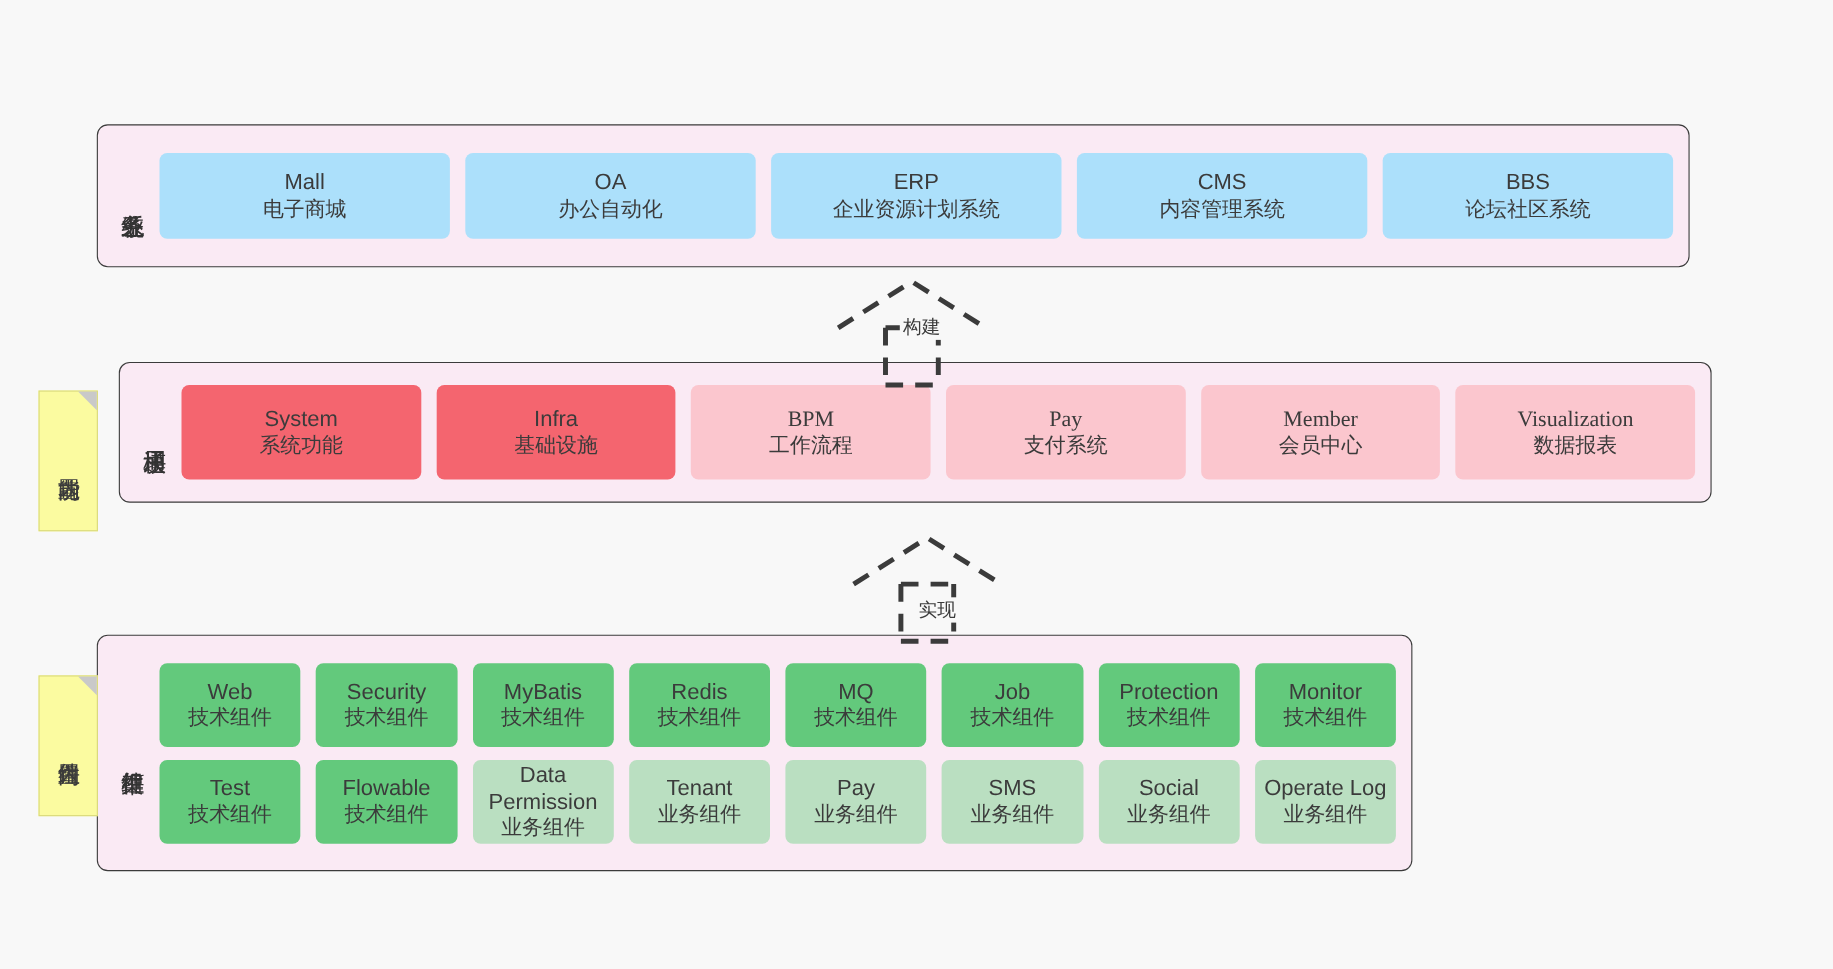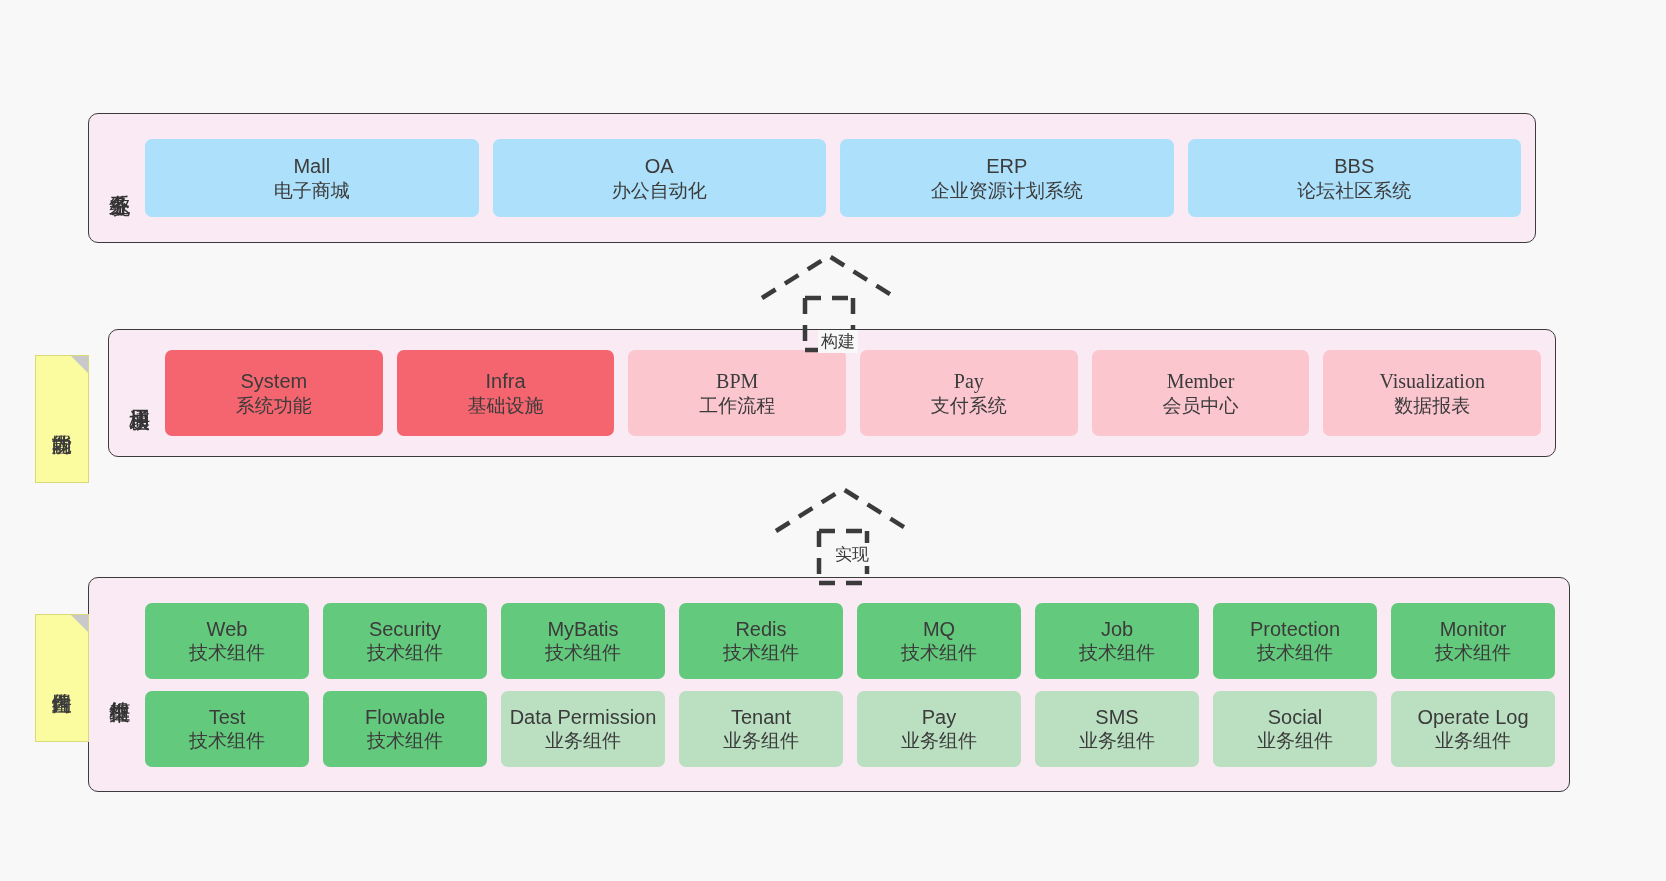--- a/index.html
+++ b/index.html
@@ -101,36 +101,40 @@
         </div>
         <div class="card blue">
           <span class="t1">OA</span>
           <span class="t2">办公自动化</span>
         </div>
         <div class="card blue">
           <span class="t1">ERP</span>
           <span class="t2">企业资源计划系统</span>
         </div>
         <div class="card blue">
+          <span class="t1">CMS</span>
+          <span class="t2">内容管理系统</span>
+        </div>
+        <div class="card blue">
           <span class="t1">BBS</span>
           <span class="t2">论坛社区系统</span>
         </div>
       </div>
     </div>
   </div>
 
   <div class="conn" style="left:758px;top:252px;width:142px;height:100px;">
     <svg width="142" height="100" viewBox="0 0 142 100">
       <path d="M 4 46 L 71 4 L 138 46" fill="none" stroke="#3b3b3b" stroke-width="4.5" stroke-dasharray="16 11" stroke-linecap="butt"></path>
       <path d="M 47 46 L 47 98" fill="none" stroke="#3b3b3b" stroke-width="4.5" stroke-dasharray="16 11"></path>
       <path d="M 95 46 L 95 98" fill="none" stroke="#3b3b3b" stroke-width="4.5" stroke-dasharray="16 11"></path>
       <path d="M 47 46 L 95 46" fill="none" stroke="#3b3b3b" stroke-width="4.5" stroke-dasharray="16 11"></path>
       <path d="M 47 98 L 95 98" fill="none" stroke="#3b3b3b" stroke-width="4.5" stroke-dasharray="16 11"></path>
     </svg>
-    <span class="lbl" style="left:60px;top:34px;margin-top:44px;">构建</span>
+    <span class="lbl" style="left:60px;top:34px;">构建</span>
   </div>
 
   <div class="note" style="left:35px;top:355px;height:128px;">
     <span class="fold"></span>
     <span>内置功能</span>
   </div>
 
   <div class="layer" style="left:88px;top:329px;width:1448px;height:128px;margin-left:20px;">
     <div class="layer-title">通用模块</div>
     <div class="layer-body">
@@ -172,21 +176,21 @@
       <path d="M 47 98 L 95 98" fill="none" stroke="#3b3b3b" stroke-width="4.5" stroke-dasharray="16 11"></path>
     </svg>
     <span class="lbl" style="left:60px;top:34px;margin-top:24px;">实现</span>
   </div>
 
   <div class="note" style="left:35px;top:614px;height:128px;">
     <span class="fold"></span>
     <span>内置组件</span>
   </div>
 
-  <div class="layer" style="left:88px;top:577px;width:1482px;height:215px;">
+  <div class="layer" style="left:88px;top:577px;width:1196px;height:215px;">
     <div class="layer-title">框架组件</div>
     <div class="layer-body">
 
       <div class="row">
         <div class="card green">
           <span class="t1">Web</span>
           <span class="t2">技术组件</span>
         </div>
         <div class="card green">
           <span class="t1">Security</span>

